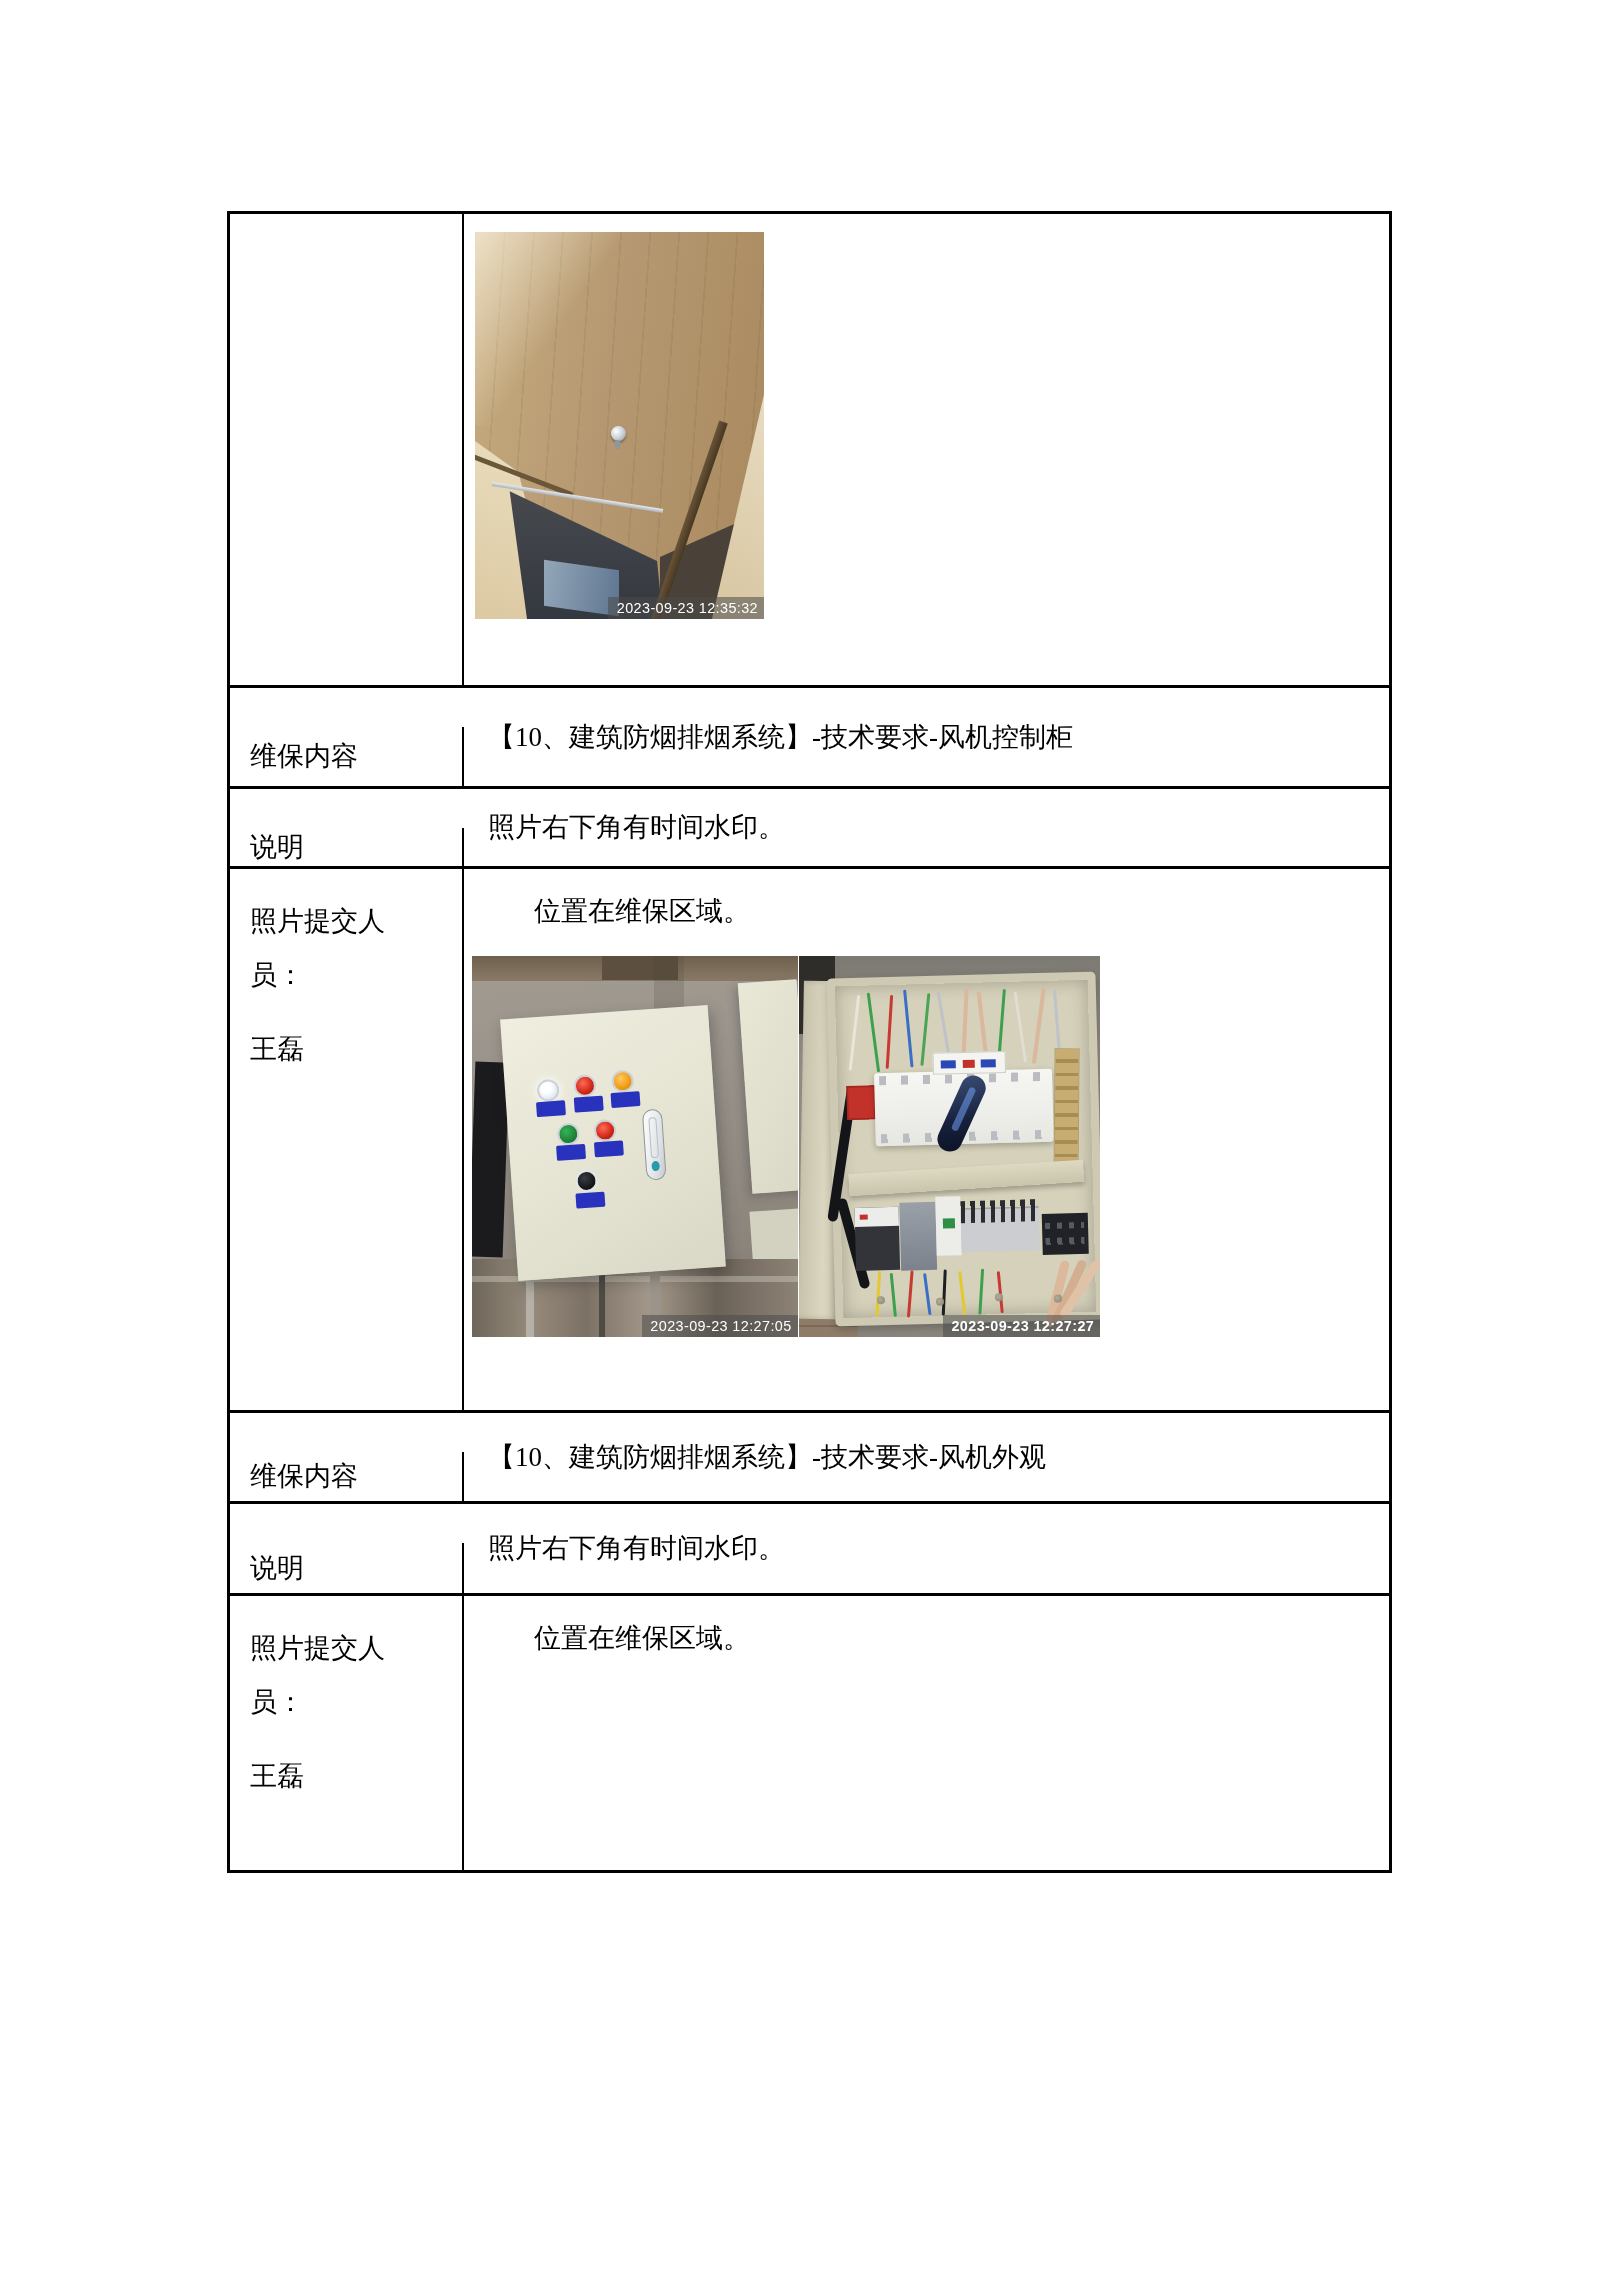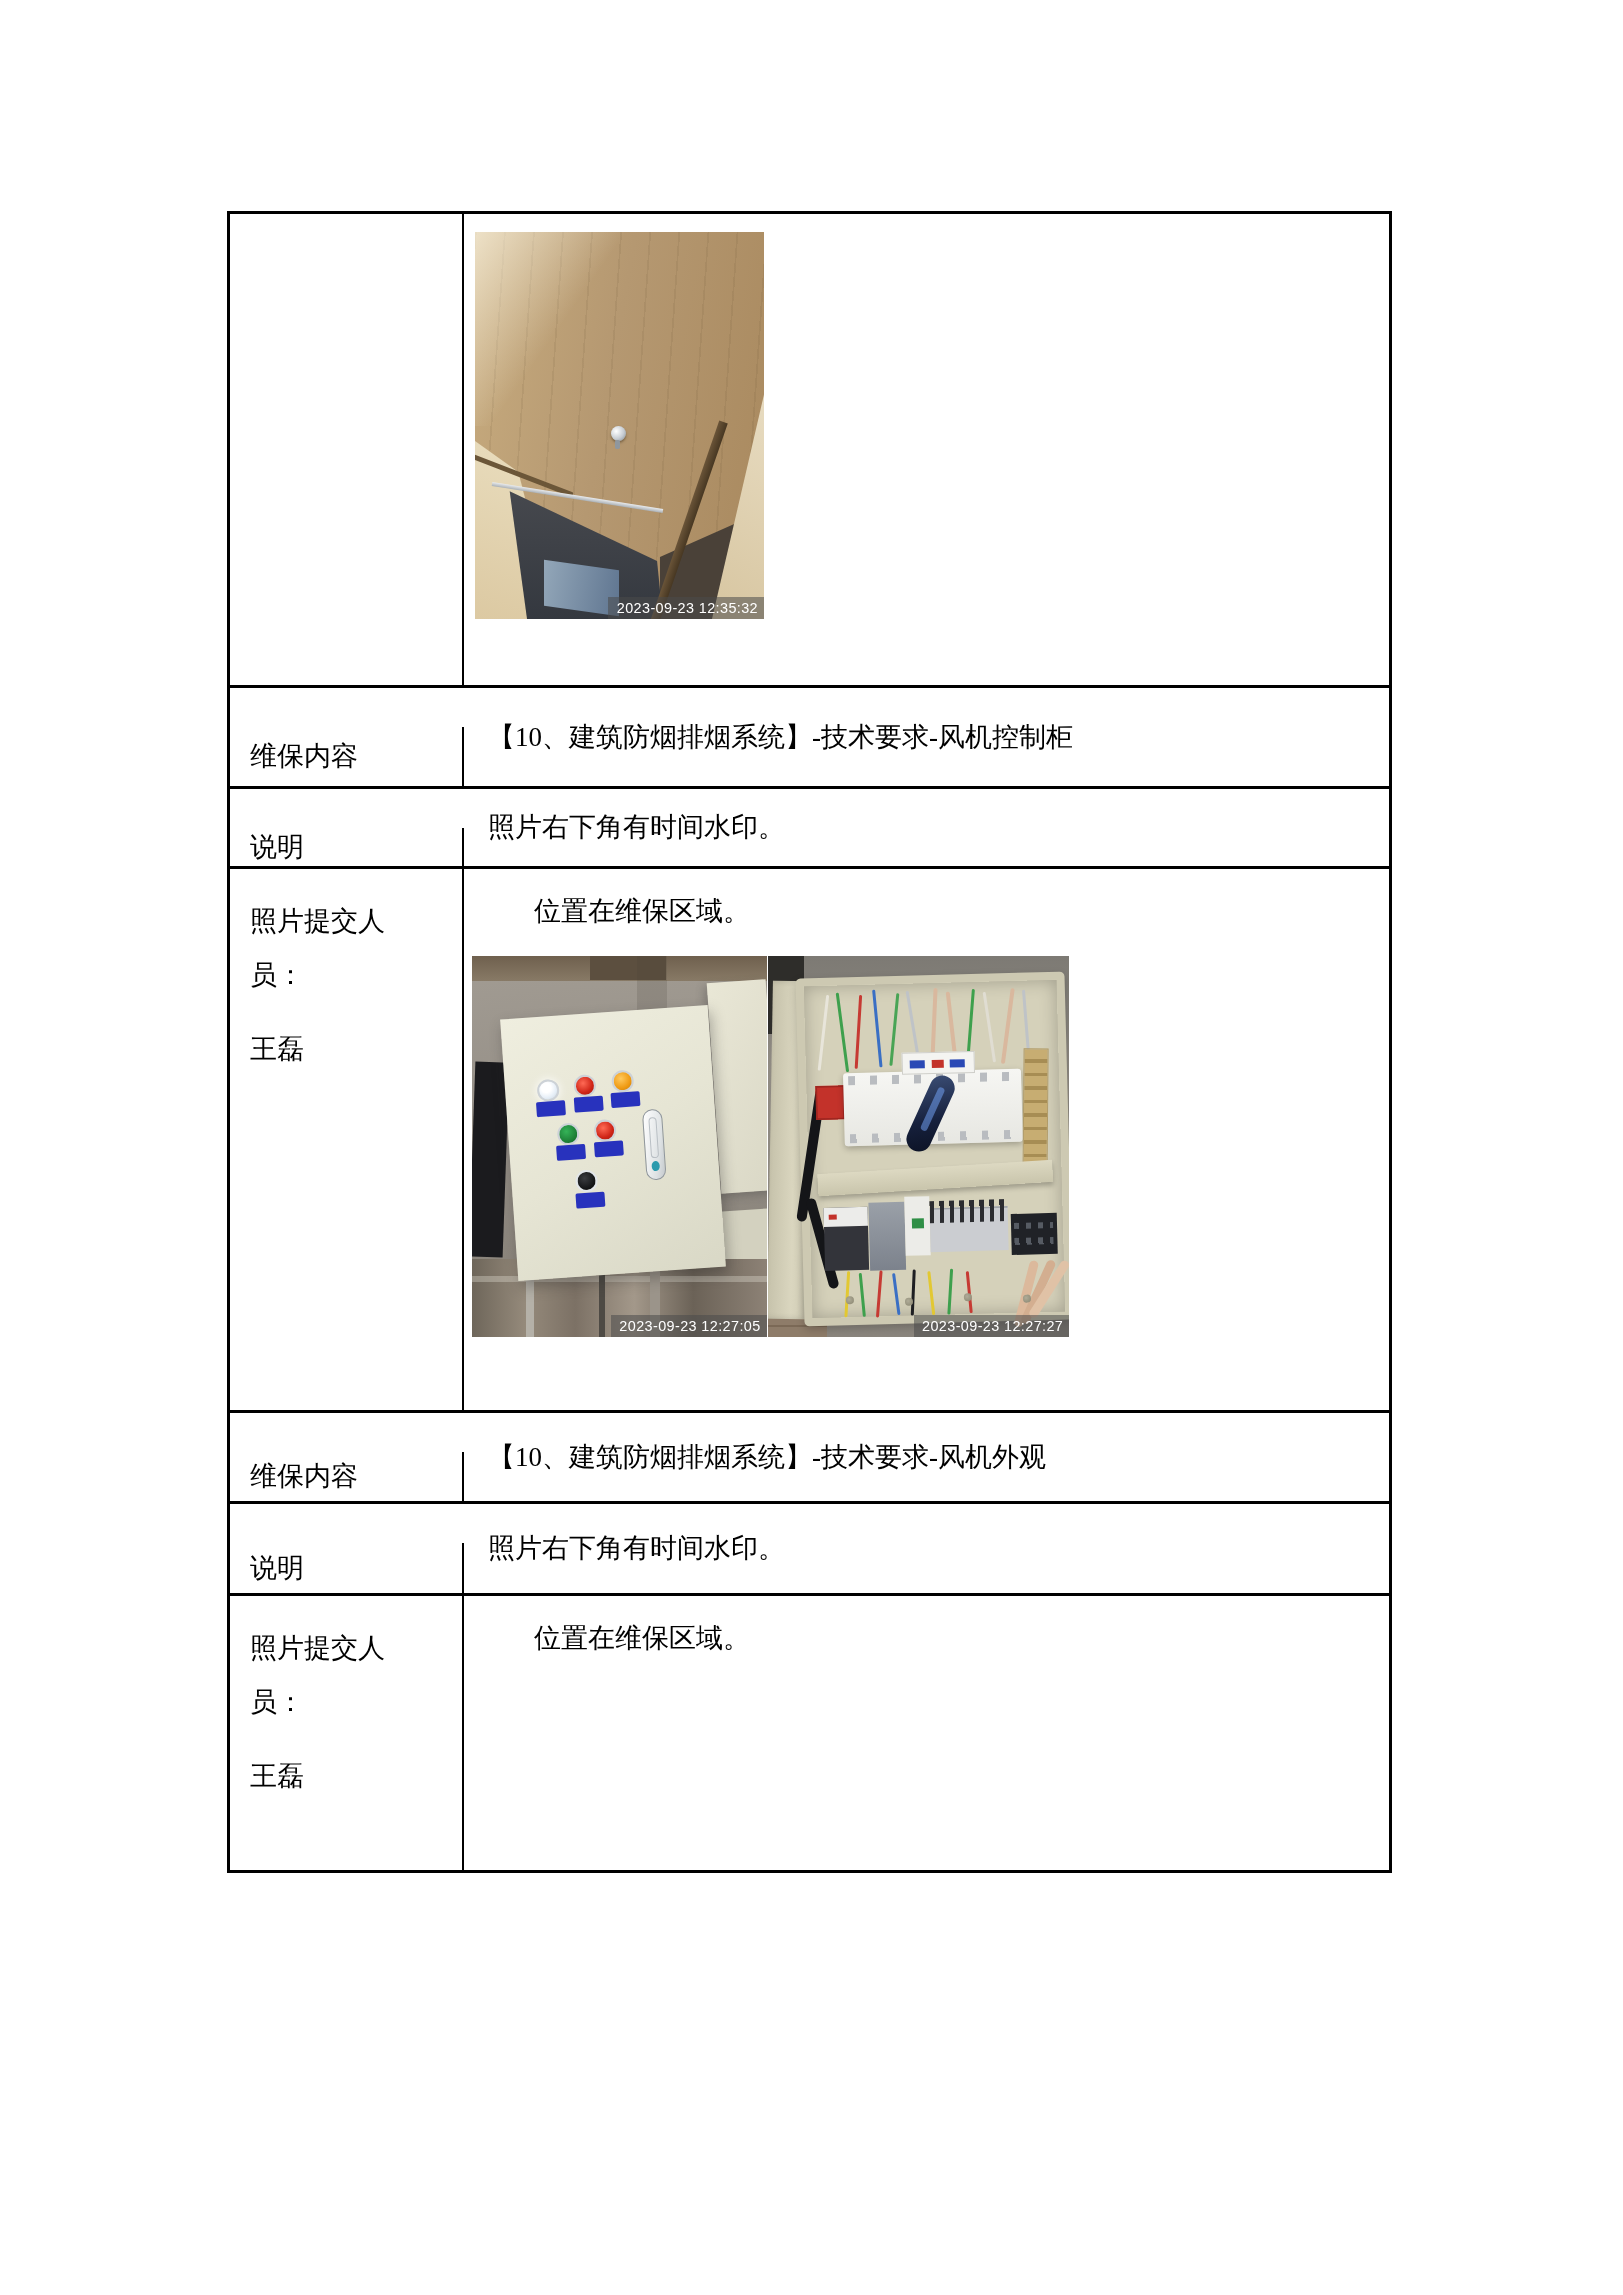--- a/index.html
+++ b/index.html
@@ -24,22 +24,22 @@
   .sub-lbl { padding:25px 17px 0 20px; }
   .sub-label-text { width:151px; line-height:54px; }
   .sub-name { margin-top:20px; line-height:54px; }
   .sub-val { padding-top:25px; }
   .loc-text { padding-left:22px; line-height:34px;margin-left:48px; }
   .photos-row { margin:28px 0 0 7.6px; display:flex; gap:1.7px; }
   .photo-cell { padding:18px 0 0 11px; }
 
   .photo { position:relative; overflow:hidden; background:#999; }
   .p1 { width:289px; height:387px; }
-  .p2 { width:295px; height:381px; }
-  .p3 { width:301px; height:381px; }
+  .p2 { width:326px; height:381px; }
+  .p3 { width:301px; height:381px;font-weight:bold; }
   .abs { position:absolute; }
   .stamp {
     position:absolute; right:0; bottom:0; z-index:50;
     background:rgba(75,75,75,0.55); color:#fff;
     font-family:"Liberation Sans","DejaVu Sans",sans-serif;
     font-size:14.4px; line-height:22px; padding:0 6px 0 8.5px; letter-spacing:0.4px;
     white-space:nowrap;
   }
   .footer {
     position:absolute; top:2125px; left:0; width:100%;

